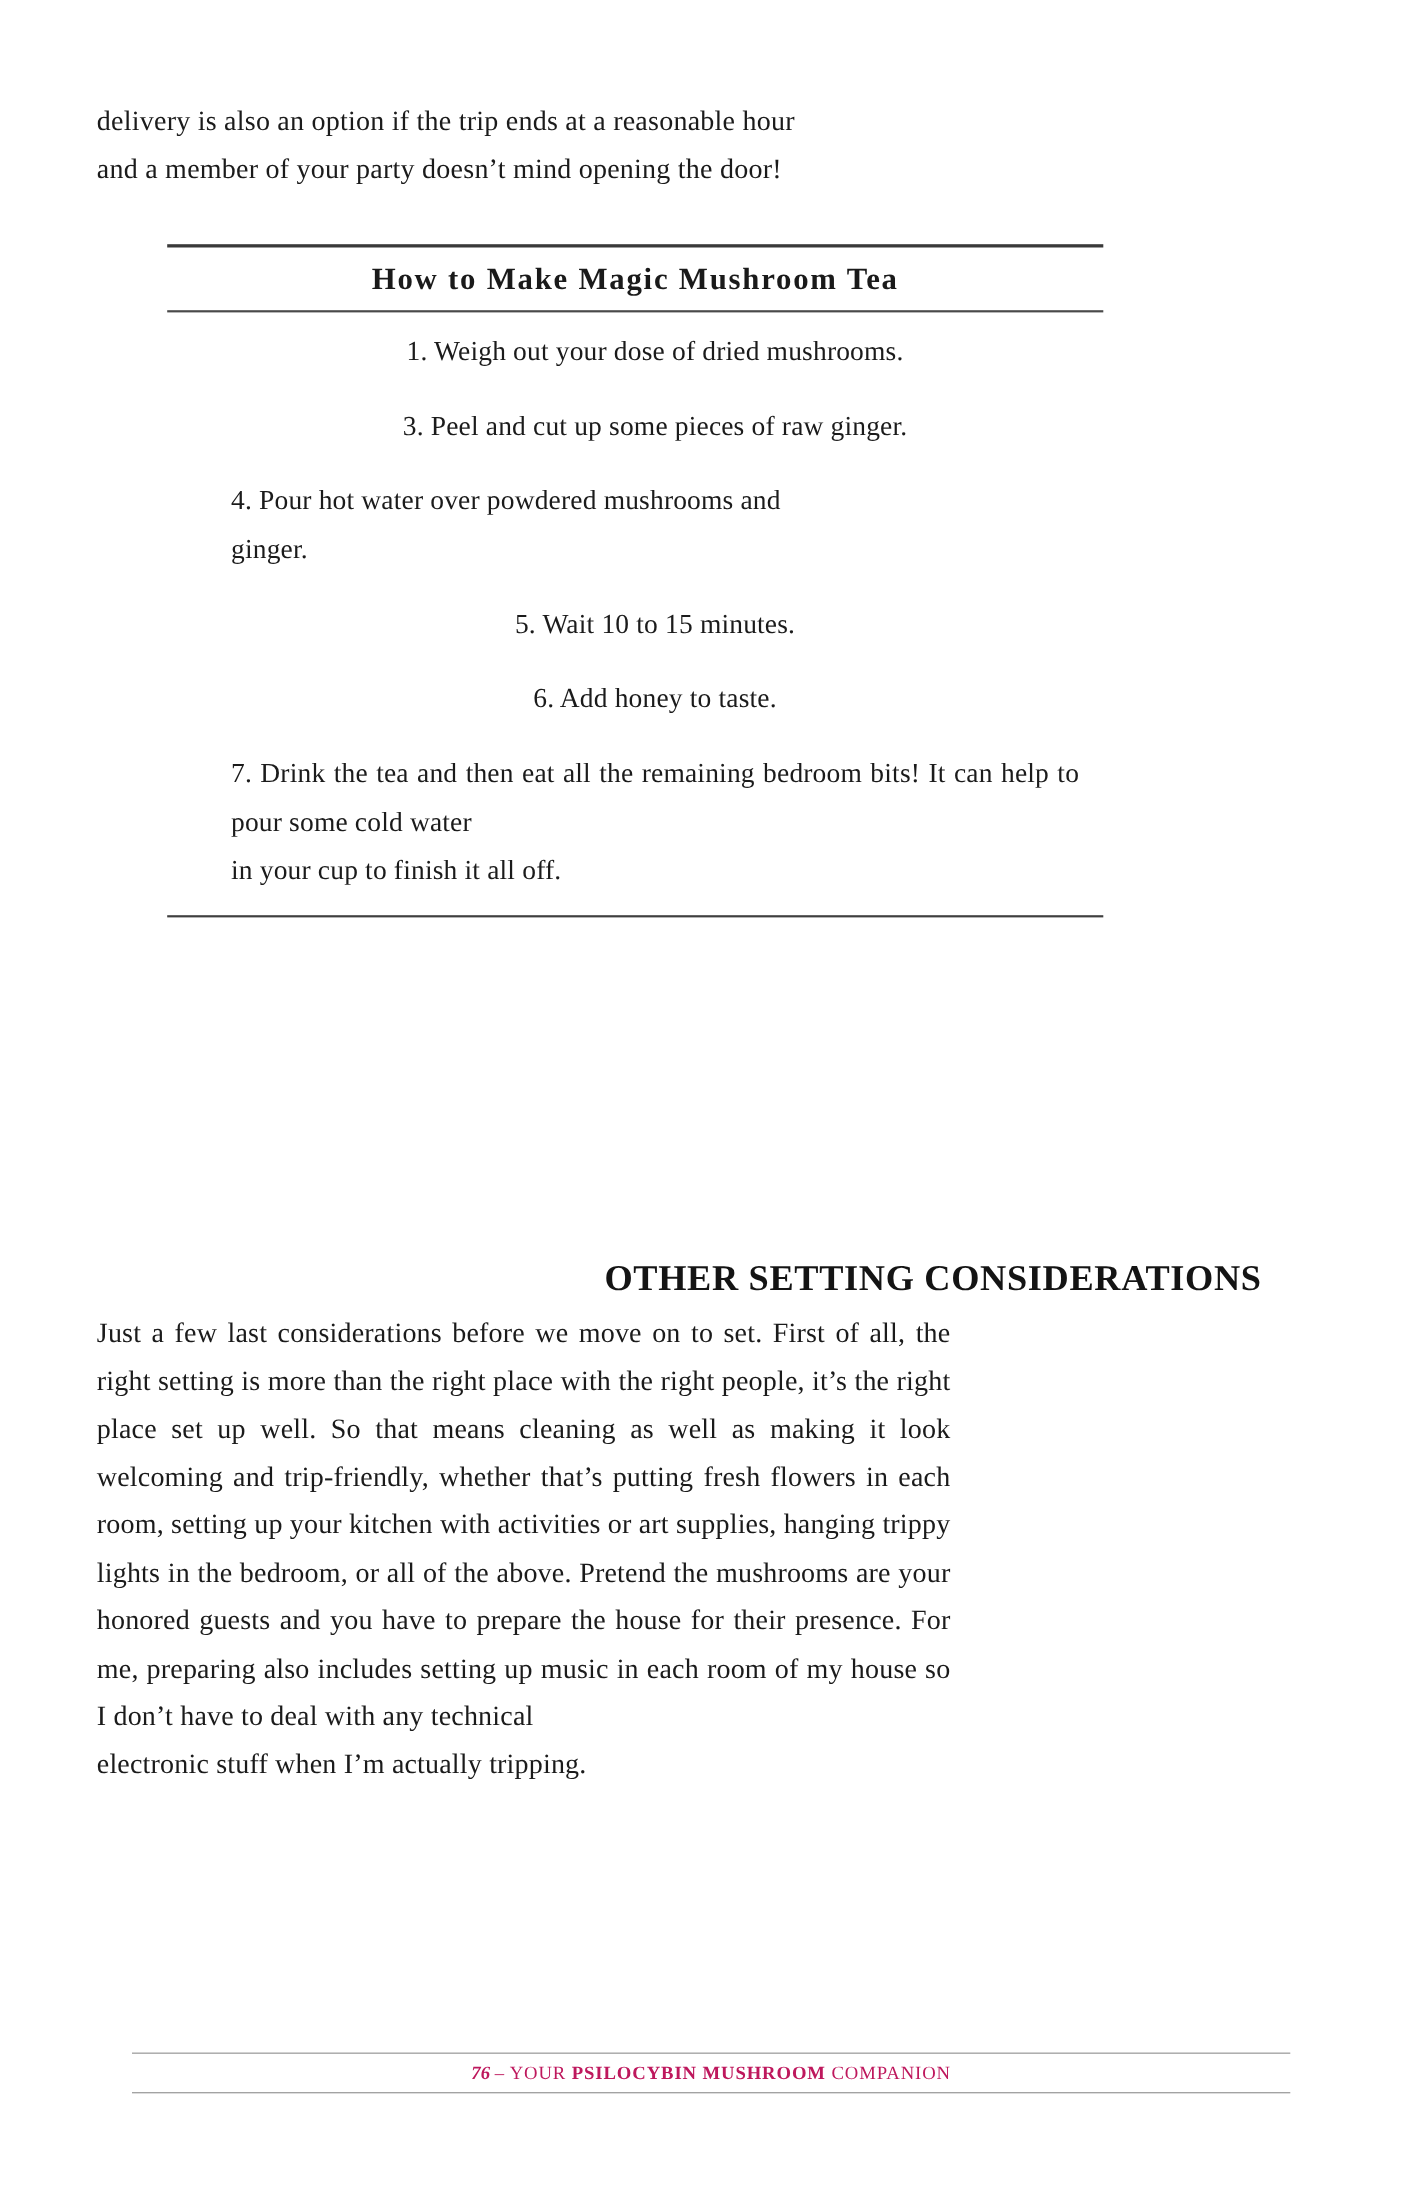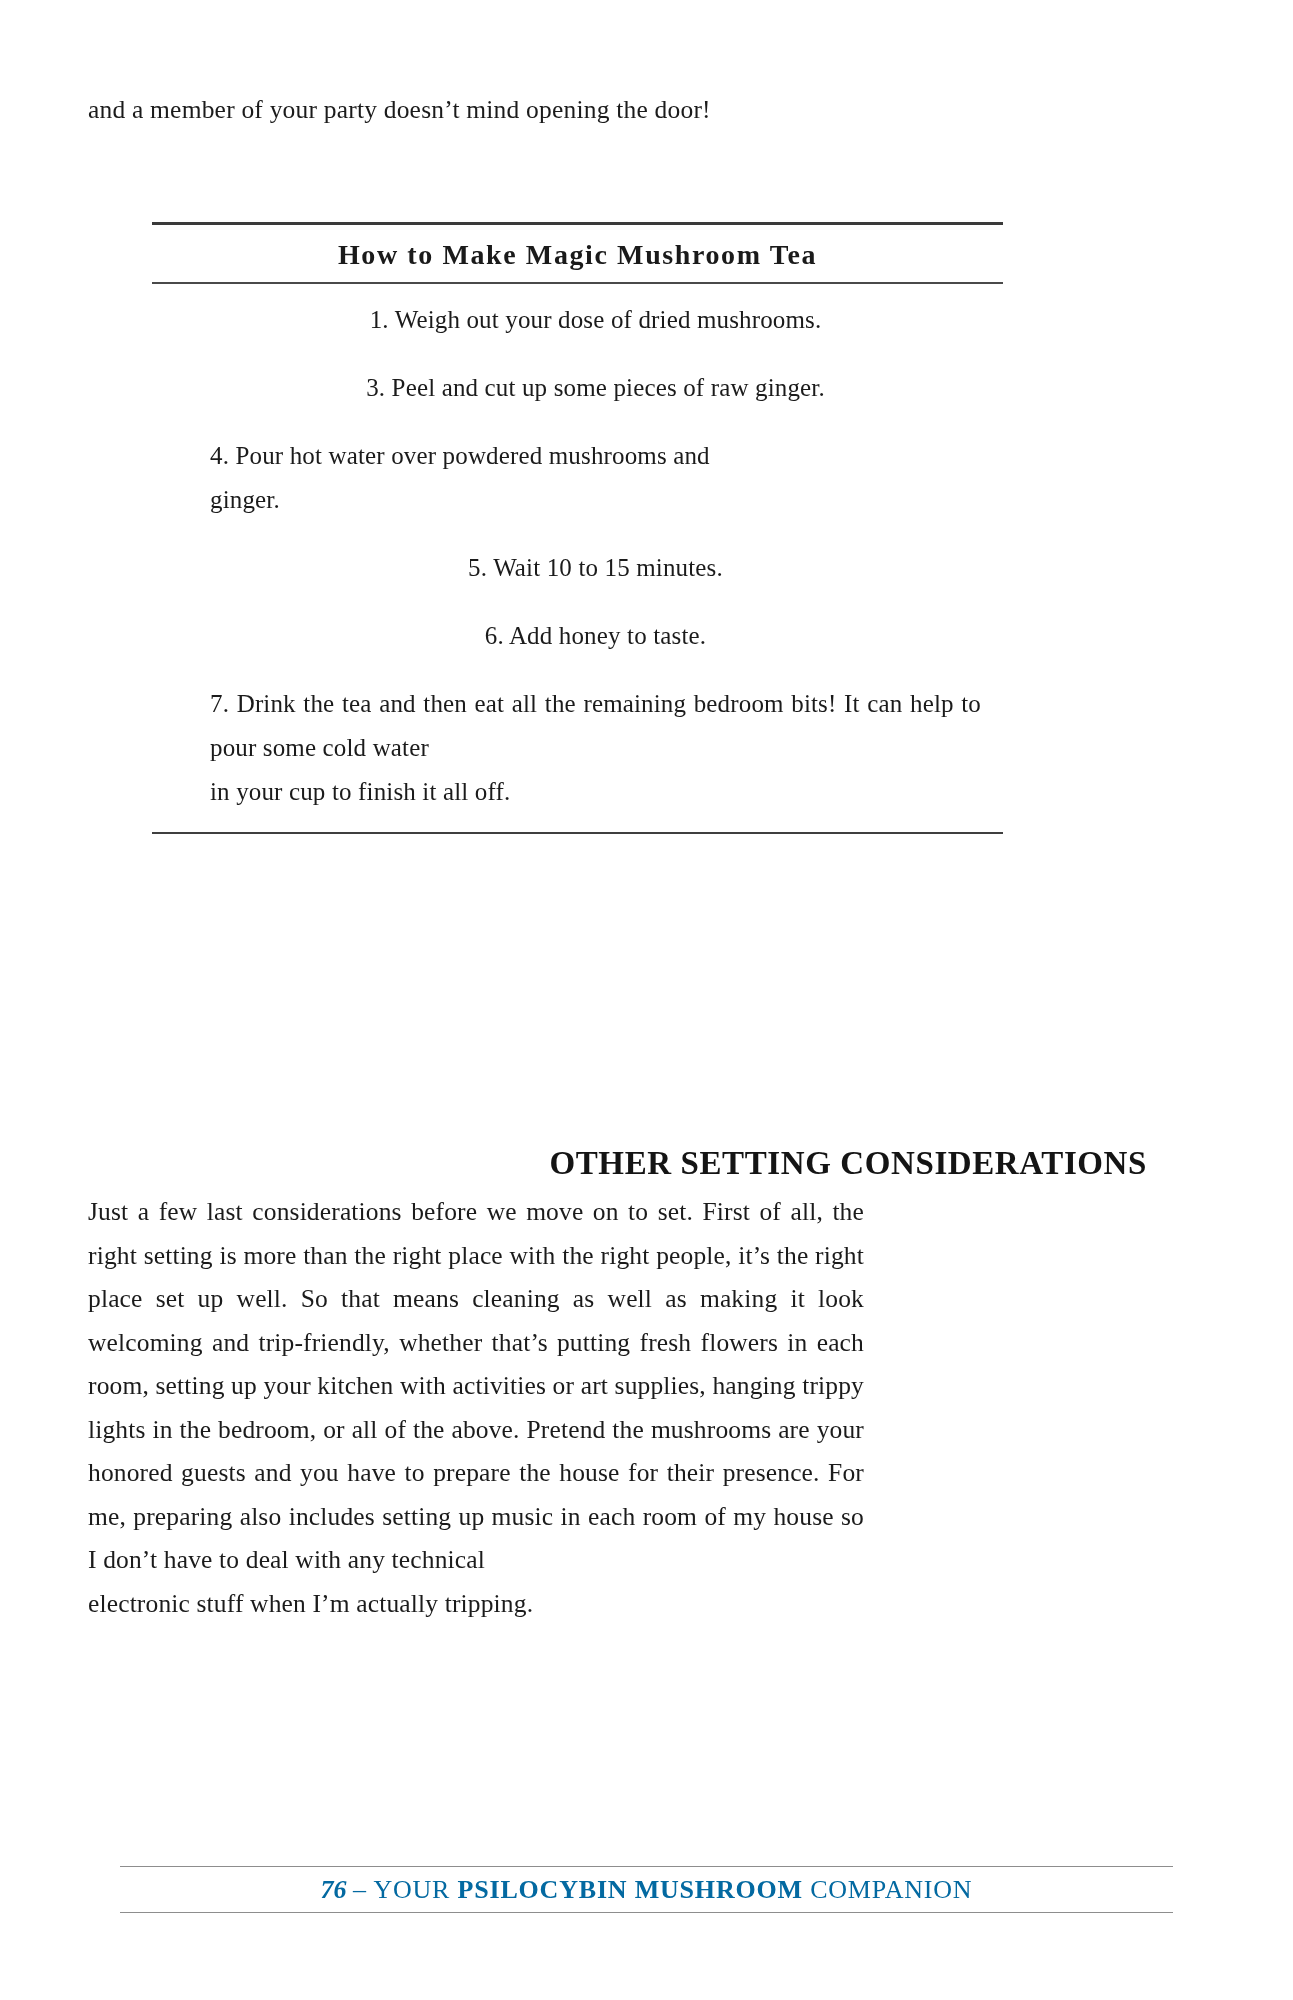--- a/index.html
+++ b/index.html
@@ -142,40 +142,41 @@
     border-top: 1.5px solid #8d8d8d;
     width: 1053px;
   }
   .footer-rule-bot {
     height: 0;
     border-top: 1.5px solid #8d8d8d;
     width: 1053px;
   }
   .footer-text {
     text-align: center;
-    font-size: 26px;
+    font-size: 17px;
     letter-spacing: 0.8px;
     padding: 8px 0 7px 0;
-    color: #0369a1;
+    color: #be185d;
     white-space: nowrap;
   }
   .footer-text .pg {
     font-weight: bold;
     font-style: italic;
     letter-spacing: 0px;
   }
   .footer-text .dash { letter-spacing: 0px; }
   .footer-text .strong { font-weight: bold; }
 </style>
 </head>
 <body>
 
 <div class="page">
 
   <div class="top-para">
+    <span>delivery is also an option if the trip ends at a reasonable hour</span>
     <span class="lastline">and a member of your party doesn’t mind opening the door!</span>
   </div>
 
   <div class="recipe-box">
     <div class="rule-thick"></div>
     <div class="recipe-title">How to Make Magic Mushroom Tea</div>
     <div class="rule-thin"></div>
 
     <div class="recipe-steps">
 

